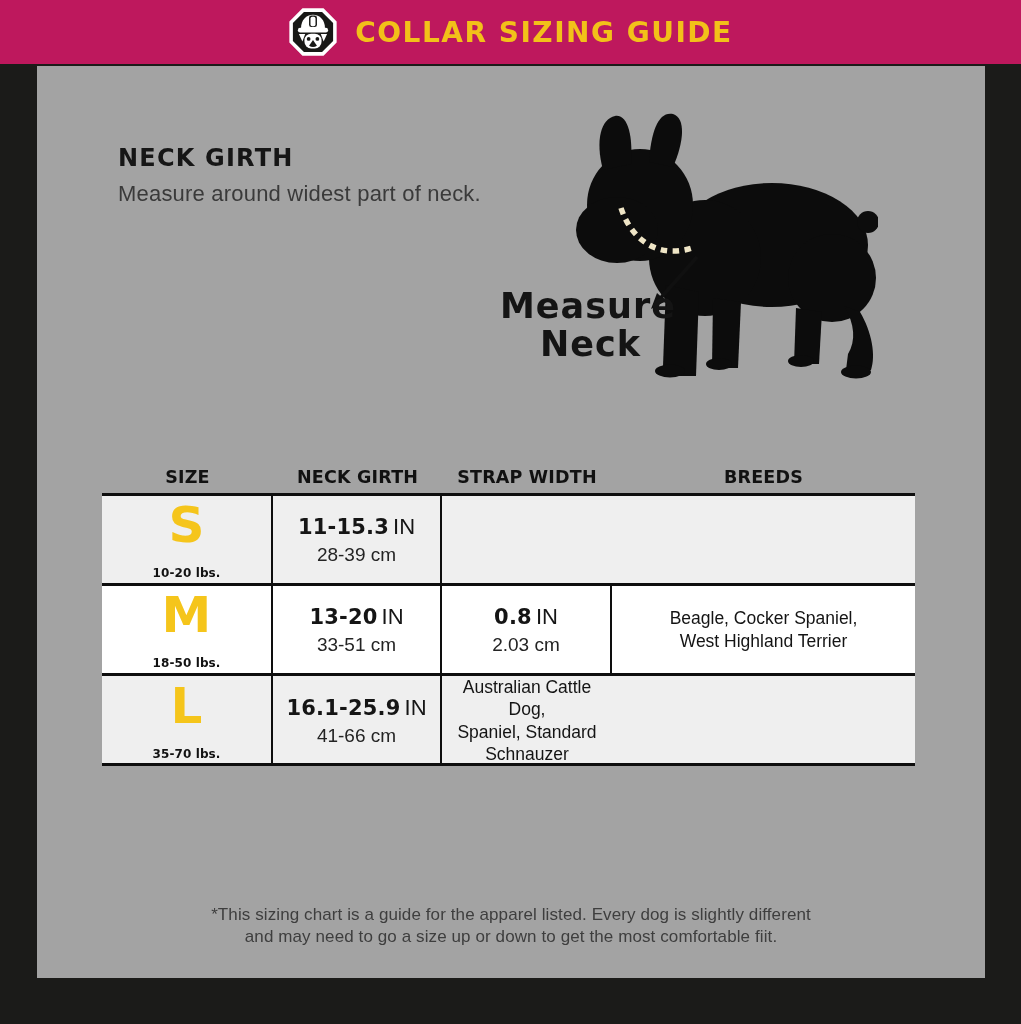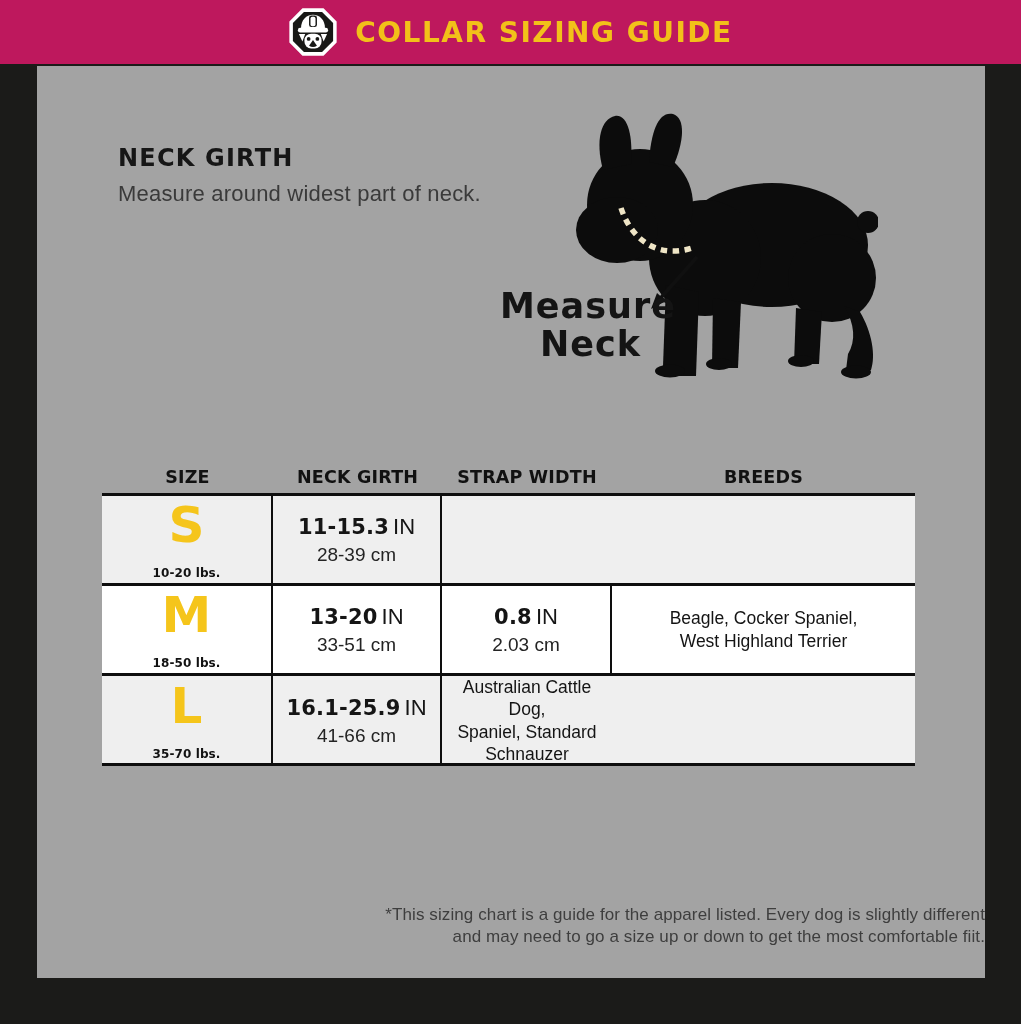--- a/index.html
+++ b/index.html
@@ -86,21 +86,21 @@
     font-family:"DejaVu Sans", sans-serif;
     font-weight:bold; font-size:21px; letter-spacing:0.2px;
   }
   .measure-line .unit { font-weight:400; font-size:22px; margin-left:4px; }
   .metric-line { font-size:19px; font-weight:400; color:#242424; margin-top:4px; }
   .breeds-line { font-size:17.5px; color:#141414; line-height:1.28; }
 
   
   .footnote {
     position:absolute; left:0; width:948px; top:838px;
-    text-align:right; font-size:17px; color:#3e3e3e; line-height:1.28;
+    text-align:center; font-size:17px; color:#3e3e3e; line-height:1.28;
     letter-spacing:0.1px;
   }
 </style>
 </head>
 <body>
 
 <div class="top-bar">
   <span style="display:flex;">
     <svg viewBox="0 0 48 48" width="50" height="50" aria-hidden="true">
       <polygon points="14.6,3 33.4,3 45,14.6 45,33.4 33.4,45 14.6,45 3,33.4 3,14.6" fill="#181816" stroke="#ffffff" stroke-width="3.4"></polygon>

